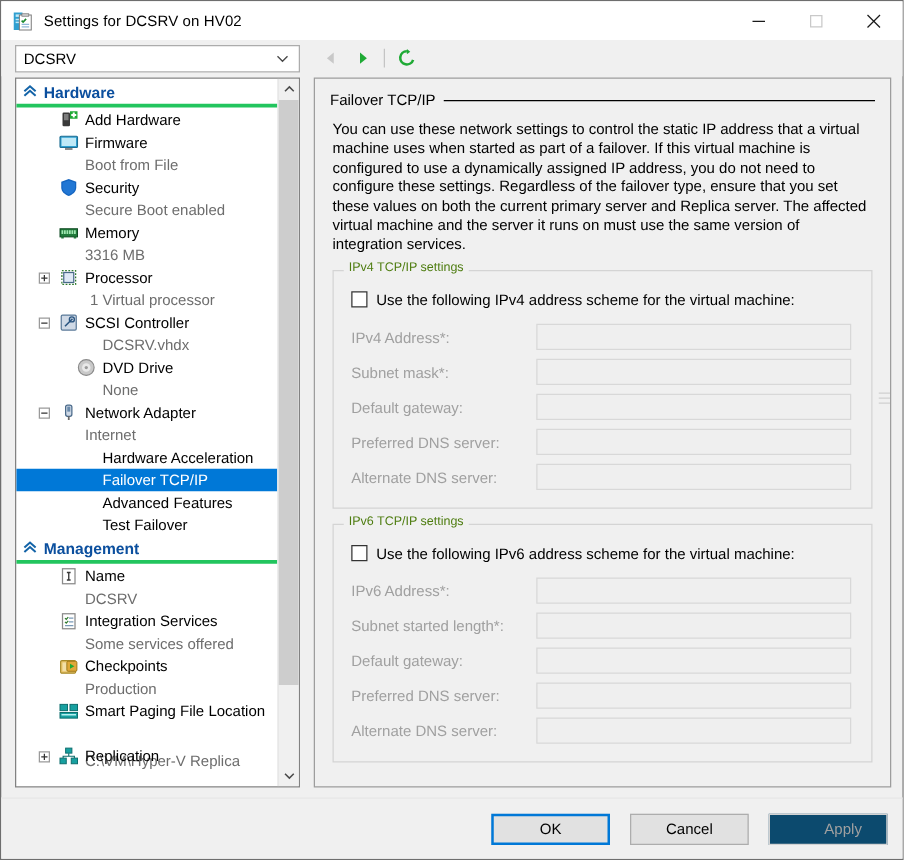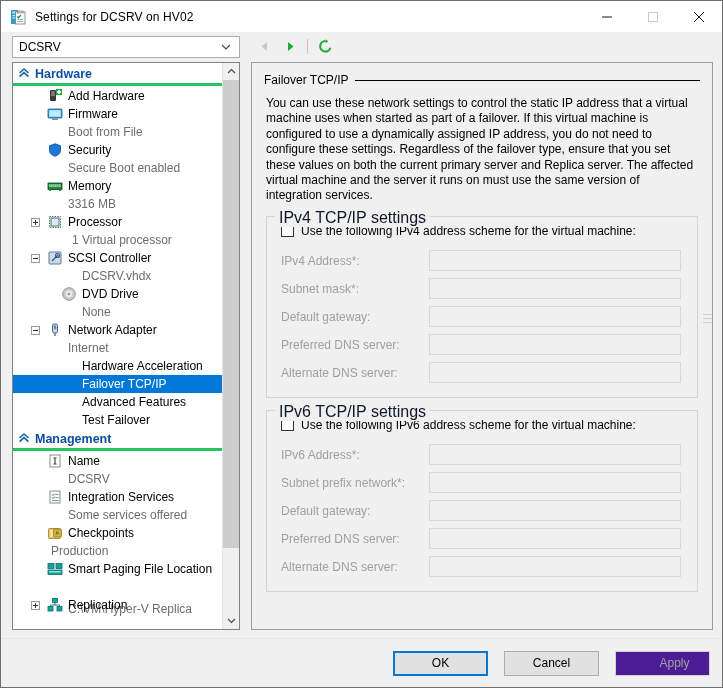--- a/index.html
+++ b/index.html
@@ -149,23 +149,23 @@
   
   .group {
     border: 1px solid #d4d4d4;
     margin: 0 2px 12px 2px;
     padding: 6px 10px 10px 10px;
     position: relative;
   }
   .group > .glabel {
     position: absolute; top: -8px; left: 8px;
     background: #f0f0f0; padding: 0 4px;
-    font-size: 16px; color: #0f172a;
-  }
-  .cbrow { display: flex; align-items: center; margin: 1px 0 9px 4px; }
+    font-size: 10px; color: #4d7c0f;
+  }
+  .cbrow { display: flex; align-items: center; margin: 10px 0 9px 4px; }
   .checkbox {
     width: 13px; height: 13px; box-sizing: border-box;
     border: 1px solid #333333; background: #ffffff; flex: 0 0 13px;
   }
   .cbrow .cblabel { margin-left: 7px; font-size: 12px; color: #000; }
   .fieldrow { display: flex; align-items: center; height: 28px; }
   .fieldrow .flabel {
     width: 152px; flex: 0 0 152px; font-size: 12px; color: #a0a0a0;
     padding-left: 4px; box-sizing: border-box;
   }
@@ -192,21 +192,21 @@
     background: #f0f0f0;
     border-top: 1px solid #e6e6e6;
   }
   .btn {
     width: 95px; height: 25px; box-sizing: border-box;
     font-size: 12px; color: #000;
     display: flex; align-items: center; justify-content: center;
     border: 1px solid #adadad; background: #e1e1e1;
   }
   .btn.default { border: 2px solid #0078d7; background: #e1e1e1; }
-  .btn.disabled { color: #a0a0a0; border-color: #d3d3d3; background: #4c1d95; padding-left: 24px; }
+  .btn.disabled { color: #a0a0a0; border-color: #d3d3d3; background: #0c4a6e; padding-left: 24px; }
 </style>
 </head>
 <body>
 
 <div id="dialog">
 
   <div id="titlebar">
     <span id="title-icon">
       <svg width="16" height="16" viewBox="0 0 16 16">
         <rect x="1" y="1" width="7" height="14" fill="#2f9fd0"></rect>
@@ -424,21 +424,21 @@
           <div class="row ">
             <span class="ticon" style="margin-left: 34px;"><svg width="16" height="16" viewBox="0 0 16 16">
                 <rect x="1.5" y="3.5" width="12" height="10" rx="1" fill="#e8c46a" stroke="#a88a2a" stroke-width="0.9"></rect>
                 <rect x="3" y="5" width="9" height="7" fill="#f3e0a8"></rect>
                 <rect x="6.5" y="4" width="8" height="8" rx="1" fill="#e0a83a" stroke="#a07a1a" stroke-width="0.8"></rect>
                 <path d="M9 6 L12.5 8 L9 10 Z" fill="#1faa35"></path>
               </svg></span>
             <span class="tlabel">Checkpoints</span>
           </div>
           <div class="row sub">
-            <span class="tlabel" style="margin-left: 38px;">Production</span>
+            <span class="tlabel" style="margin-left: 55px;">Production</span>
           </div>
           <div class="row ">
             <span class="ticon" style="margin-left: 34px;"><svg width="16" height="16" viewBox="0 0 16 16">
                 <rect x="1" y="2.5" width="6" height="5" fill="#17a0a0" stroke="#0e6e6e" stroke-width="0.8"></rect>
                 <rect x="9" y="2.5" width="6" height="5" fill="#17a0a0" stroke="#0e6e6e" stroke-width="0.8"></rect>
                 <rect x="1" y="9" width="14" height="4.5" fill="#17a0a0" stroke="#0e6e6e" stroke-width="0.8"></rect>
                 <rect x="2.2" y="10.2" width="11.6" height="1.2" fill="#b6f0f0"></rect>
               </svg></span>
             <span class="tlabel">Smart Paging File Location</span>
           </div>
@@ -513,21 +513,21 @@
               <div class="glabel">IPv6 TCP/IP settings</div>
               <div class="cbrow">
                 <span class="checkbox"></span>
                 <span class="cblabel">Use the following IPv6 address scheme for the virtual machine:</span>
               </div>
               <div class="fieldrow">
                 <span class="flabel">IPv6 Address*:</span>
                 <div class="finput"></div>
               </div>
               <div class="fieldrow">
-                <span class="flabel">Subnet prefix network*:</span>
+                <span class="flabel">Subnet started length*:</span>
                 <div class="finput"></div>
               </div>
               <div class="fieldrow">
                 <span class="flabel">Default gateway:</span>
                 <div class="finput"></div>
               </div>
               <div class="fieldrow">
                 <span class="flabel">Preferred DNS server:</span>
                 <div class="finput"></div>
               </div>

